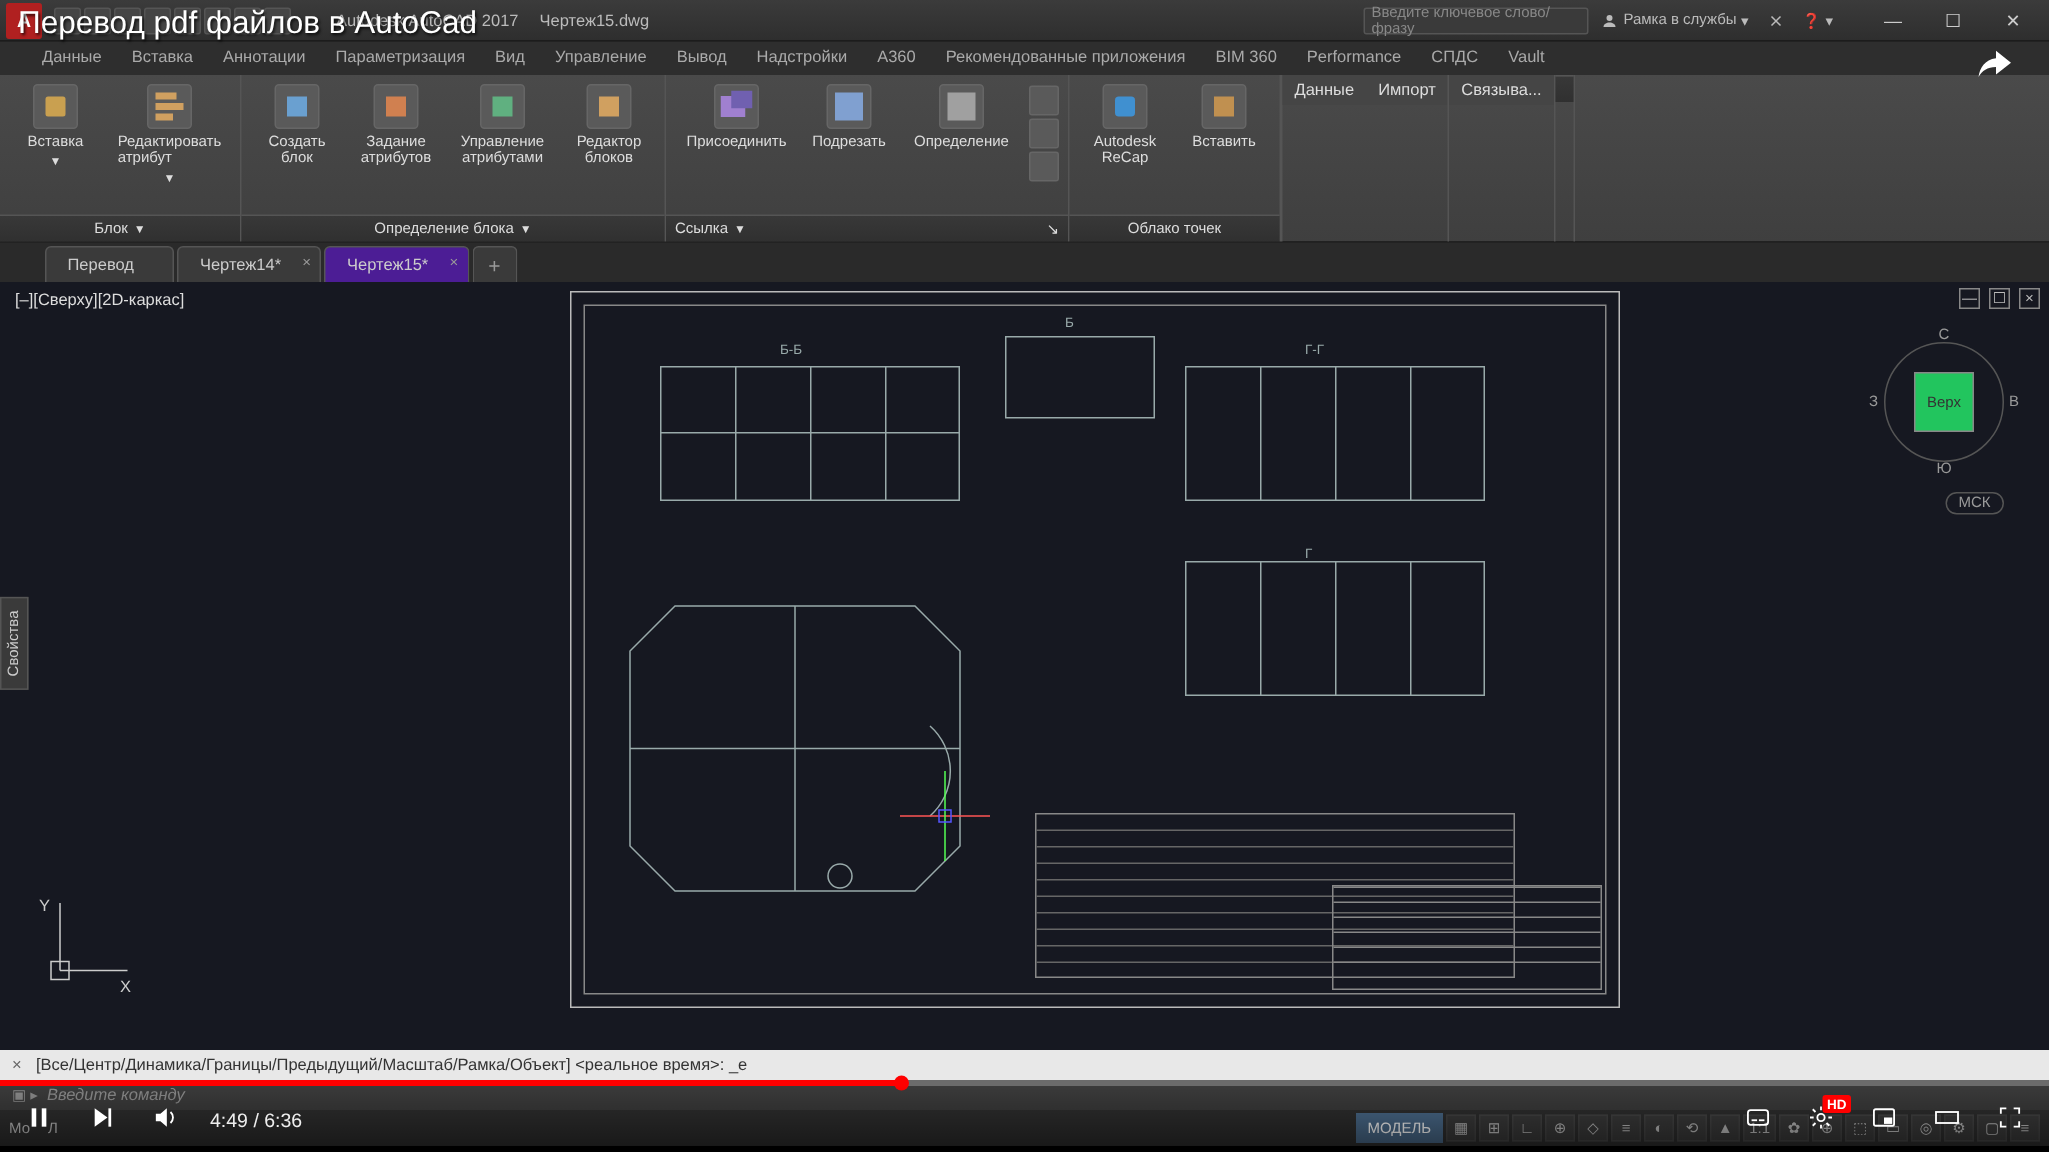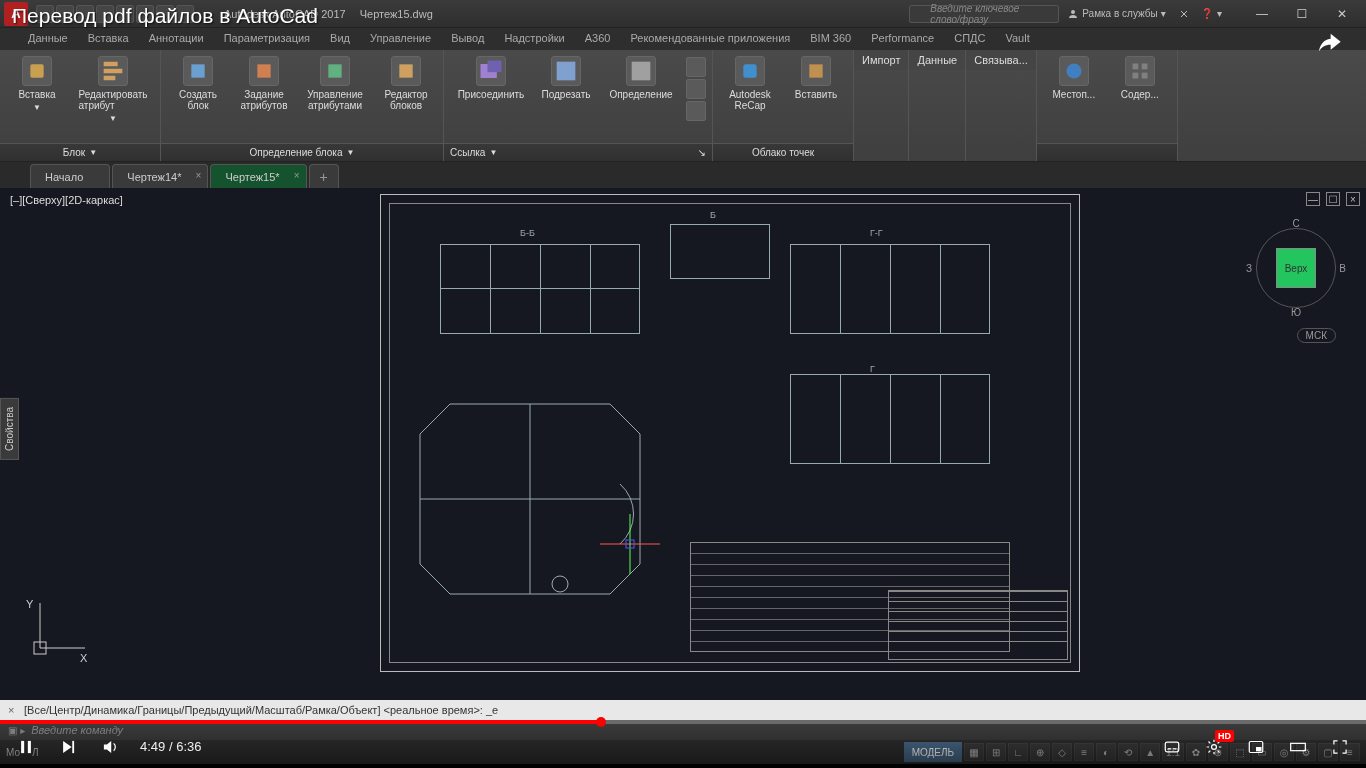--- a/index.html
+++ b/index.html
@@ -5,21 +5,21 @@
 * { margin:0; padding:0; box-sizing:border-box; font-family:"Segoe UI",Tahoma,sans-serif; }
 body { width:1366px; height:768px; background:#000; overflow:hidden; position:relative; }
 
 
 .title-bar { height:28px; background:linear-gradient(to bottom,#3b3b3b,#2e2e2e); display:flex; align-items:center; color:#ccc; font-size:11px; border-bottom:1px solid #222; }
 .app-logo { width:24px; height:24px; background:#b02020; color:#fff; display:flex; align-items:center; justify-content:center; font-weight:bold; font-size:13px; margin:0 4px; border-radius:2px; }
 .qat { display:flex; gap:2px; margin-left:4px; }
 .qat-btn { width:18px; height:18px; background:#454545; border:1px solid #555; border-radius:2px; }
 .title-text { margin-left:30px; color:#bbb; display:flex; gap:14px; }
 .title-right { margin-left:auto; display:flex; align-items:center; gap:4px; padding-right:4px; }
-.search-box { width:150px; height:18px; background:#3a3a3a; border:1px solid #555; color:#888; font-size:10px; font-style:italic; padding:0 20px; display:flex; align-items:center; border-radius:2px; }
+.search-box { width:150px; height:18px; background:#3a3a3a; border:1px solid #555; color:#888; font-size:10px; padding:0 4px; display:flex; align-items:center; border-radius:2px; }
 .title-link { color:#bbb; font-size:10px; padding:0 4px; display:flex; align-items:center; gap:3px; }
 .title-link svg{width:12px;height:12px;}
 .win-btns { display:flex; margin-left:12px; }
 .win-btn { width:40px; height:24px; display:flex; align-items:center; justify-content:center; color:#ccc; font-size:12px; }
 
 
 .video-title { position:absolute; top:4px; left:12px; color:#fff; font-size:21px; font-weight:400; text-shadow:1px 1px 2px rgba(0,0,0,.8); z-index:50; pointer-events:none; }
 
 
 .ribbon-tabs { height:22px; background:#2e2e2e; display:flex; padding-left:18px; font-size:11px; color:#aaa; }
@@ -36,21 +36,21 @@
 .big-btn .icon svg{width:20px;height:20px;}
 .mid-btn { display:flex; flex-direction:column; align-items:center; width:82px; color:#ddd; font-size:10px; text-align:left; gap:3px;padding-top:2px;}
 .mid-btn .icon{ width:30px;height:30px;background:#5a5a5a;border:1px solid #666;border-radius:3px;display:flex;align-items:center;justify-content:center;}
 .small-stack{display:flex;flex-direction:column;gap:2px;padding-top:3px;}
 .small-btn{width:20px;height:20px;background:#5a5a5a;border:1px solid #666;border-radius:2px;}
 .btn-tab { color:#ddd; font-size:11px; padding:4px 8px; background:#454545;}
 
 
 .file-tabs { height:26px; background:#2a2a2a; display:flex; align-items:flex-end; padding-left:30px; gap:0; }
 .file-tab { height:24px; padding:0 26px 0 14px; color:#ccc; font-size:11px; display:flex; align-items:center; background:#3a3a3a; border:1px solid #555; border-bottom:none; margin-right:2px; position:relative; border-radius:4px 4px 0 0; }
-.file-tab.active { background:#14532d; }
+.file-tab.active { background:#4c1d95; }
 .file-tab .close{position:absolute;right:6px;top:5px;font-size:10px;color:#999;}
 .file-tab.add{padding:0 10px;color:#999;font-size:14px;}
 
 
 .canvas-area { position:relative; background:#161821; height:512px; }
 .view-label { position:absolute; top:6px; left:10px; color:#ddd; font-size:11px; }
 .properties-tab { position:absolute; left:0; top:210px; writing-mode:vertical-rl; transform:rotate(180deg); background:#3a3a3a; color:#ccc; padding:8px 3px; font-size:10px; border:1px solid #555;}
 
 .view-controls{position:absolute;top:4px;right:6px;display:flex;gap:6px;}
 .view-controls div{width:14px;height:14px;border:1px solid #888;color:#bbb;font-size:10px;display:flex;align-items:center;justify-content:center;}
@@ -92,21 +92,21 @@
 .status-bar .left{display:flex;gap:12px;}
 .status-bar .right{margin-left:auto;display:flex;align-items:center;gap:2px;}
 .sb-btn{min-width:20px;height:18px;display:flex;align-items:center;justify-content:center;background:#3a3a3a;padding:0 3px;border:1px solid #444;}
 .sb-model{background:#4a6a8a;color:#fff;padding:0 8px;height:20px;display:flex;align-items:center;}
 
 
 .video-progress { position:absolute; bottom:44px; left:0; right:0; height:4px; background:rgba(255,255,255,.25); z-index:60;}
 .video-progress .played{height:100%;width:44%;background:#f00;position:relative;}
 .video-progress .played:after{content:"";position:absolute;right:-5px;top:-3px;width:10px;height:10px;background:#f00;border-radius:50%;}
 .video-controls { position:absolute; bottom:0; left:0; right:0; height:44px; display:flex; align-items:center; padding:0 14px; gap:18px; color:#fff; z-index:60; background:linear-gradient(to top,rgba(0,0,0,.5),transparent);}
-.vc-btn{display:flex;align-items:flex-end;justify-content:center;width:24px;height:24px;}
+.vc-btn{display:flex;align-items:flex-start;justify-content:center;width:24px;height:24px;}
 .vc-btn svg{width:22px;height:22px;fill:#fff;}
 .vc-time{font-size:13px;color:#eee;}
 .vc-right{margin-left:auto;display:flex;align-items:center;gap:18px;}
 .hd-badge{background:#f00;color:#fff;font-size:9px;font-weight:bold;padding:1px 3px;border-radius:2px;position:absolute;top:-4px;right:-8px;}
 .share-icn{position:absolute;top:28px;right:22px;z-index:60;}
 .share-icn svg{width:30px;height:30px;fill:#fff;}
 </style>
 </head>
 <body>
 
@@ -302,60 +302,39 @@
             </svg>
           </div>
           <span>Вставить</span>
         </div>
     </div>
     <div class="panel-label">
         <span>Облако точек</span>
       </div>
   </div>
   <div class="panel" style="flex-direction:row">
+    <div style="display:flex;flex-direction:column;border-left:1px solid #555">
+      <div class="btn-tab">Данные</div>
+    </div>
     <div style="display:flex;flex-direction:column">
       <div class="btn-tab">Импорт</div>
       <div style="flex:1"></div>
     </div>
     <div style="display:flex;flex-direction:column;border-left:1px solid #555">
-      <div class="btn-tab">Данные</div>
-    </div>
-    <div style="display:flex;flex-direction:column;border-left:1px solid #555">
       <div class="btn-tab">Связыва...</div>
     </div>
   </div>
   <div class="panel">
-    <div class="panel-content">
-      <div class="big-btn">
-          <div class="icon">
-            <svg viewBox="0 0 24 24" fill="#4080c0">
-              <circle cx="12" cy="12" r="9"></circle>
-            </svg>
-          </div>
-          <span>Местоп...</span>
-        </div>
-      <div class="big-btn">
-          <div class="icon">
-            <svg viewBox="0 0 24 24" fill="#808080">
-              <rect x="3" y="3" width="7" height="7"></rect>
-              <rect x="14" y="3" width="7" height="7"></rect>
-              <rect x="3" y="14" width="7" height="7"></rect>
-              <rect x="14" y="14" width="7" height="7"></rect>
-            </svg>
-          </div>
-          <span>Содер...</span>
-        </div>
-    </div>
     <div class="panel-label"></div>
   </div>
 </div>
 
 <div class="file-tabs">
   <div class="file-tab">
-      <span>Начало</span>
+      <span>Перевод</span>
     </div>
   <div class="file-tab">
       <span>Чертеж14*</span>
       <span class="close">×</span>
     </div>
   <div class="file-tab active">
       <span>Чертеж15*</span>
       <span class="close">×</span>
     </div>
   <div class="file-tab add">+</div>

